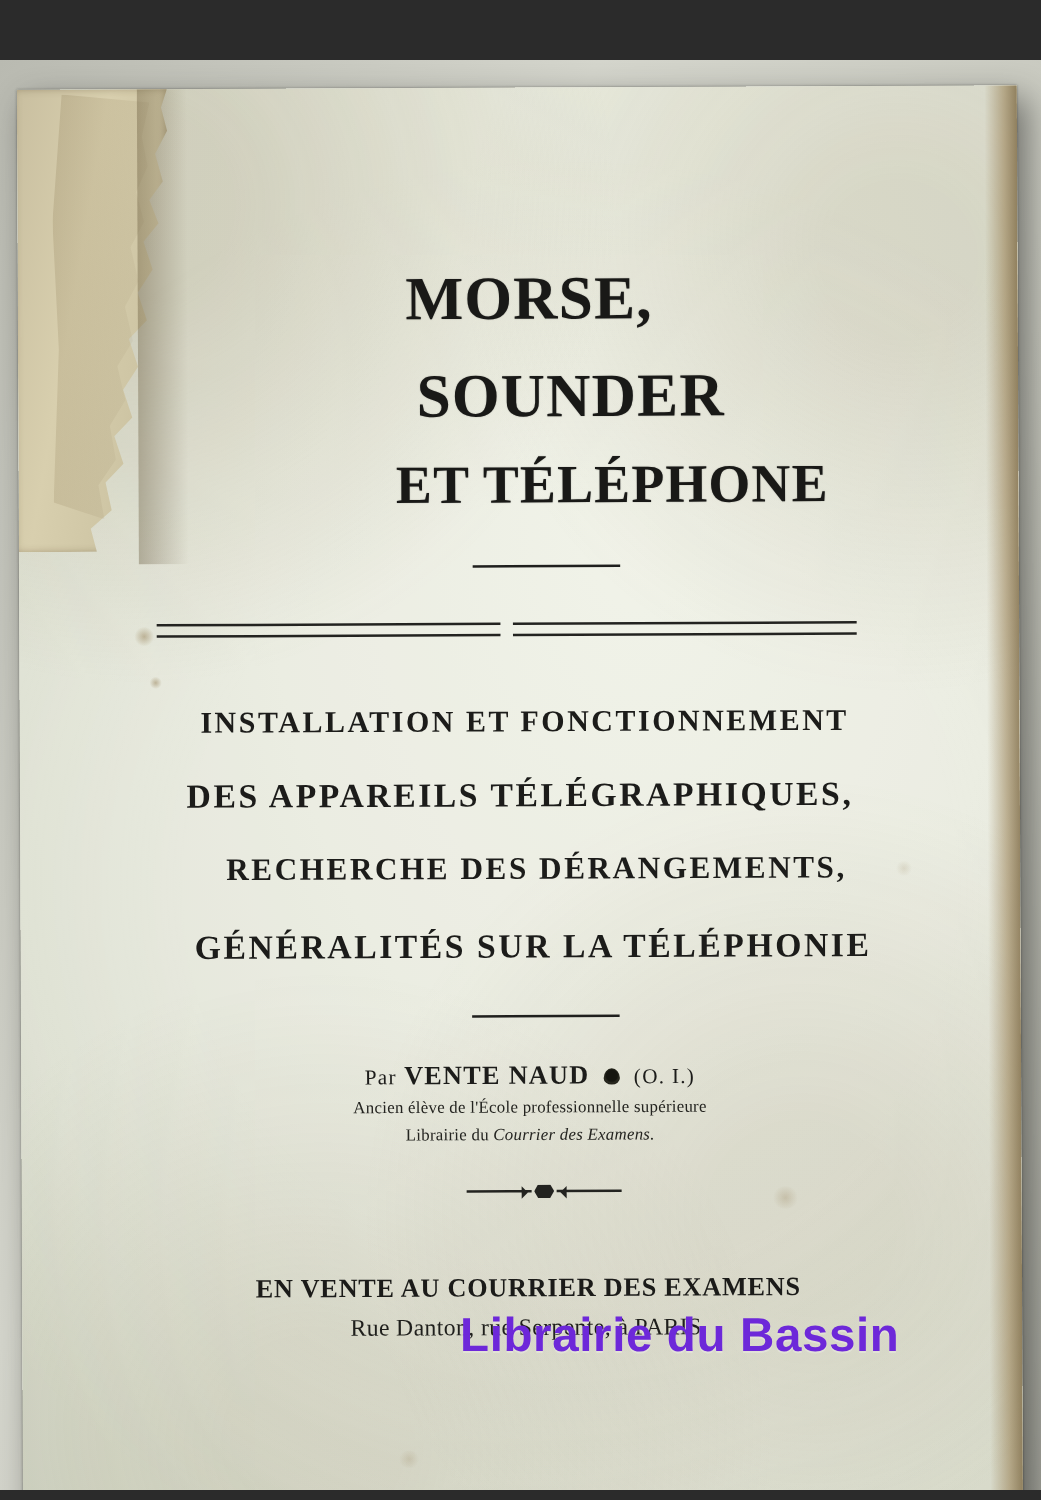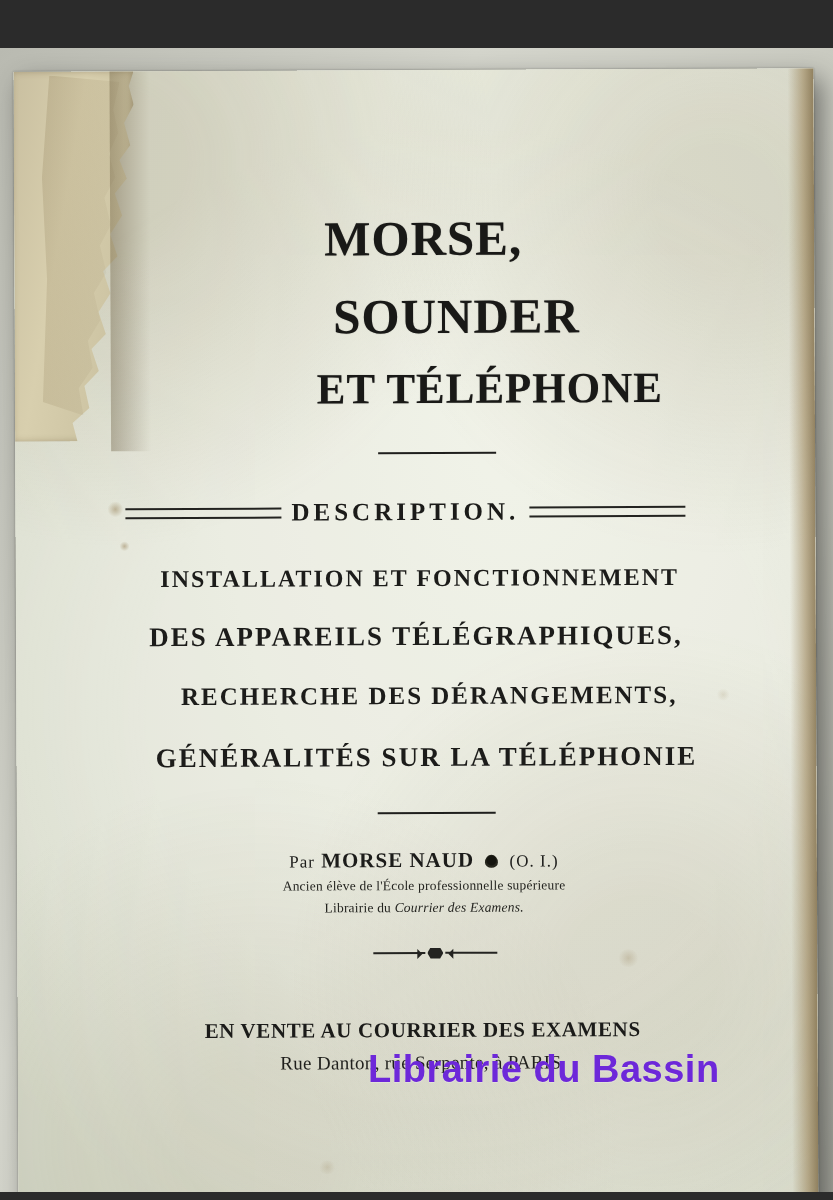--- a/index.html
+++ b/index.html
@@ -319,34 +319,33 @@
     <div class="content">
 
       <div class="title-line t1">MORSE,</div>
       <div class="title-line t2">SOUNDER</div>
       <div class="title-line t3">ET TÉLÉPHONE</div>
 
       <div class="rule-short"></div>
 
       <div class="desc-row">
         <div class="dbl-rule"></div>
-        <div class="desc-text">DESCRIPTION.</div>
         <div class="dbl-rule"></div>
       </div>
 
       <div class="sub s1">INSTALLATION ET FONCTIONNEMENT</div>
       <div class="sub s2">DES APPAREILS TÉLÉGRAPHIQUES,</div>
       <div class="sub s3">RECHERCHE DES DÉRANGEMENTS,</div>
       <div class="sub s4">GÉNÉRALITÉS SUR LA TÉLÉPHONIE</div>
 
       <div class="rule-short2"></div>
 
       <div class="author">
         <span class="small">Par</span>
-        <span>MORSE NAUD</span>
+        <span>VENTE NAUD</span>
         <span class="palm"></span>
         <span class="small">(O. I.)</span>
       </div>
       <div class="author-line2">Ancien élève de l'École professionnelle supérieure</div>
       <div class="author-line3">
         <span>Librairie du </span><i>Courrier des Examens.</i>
       </div>
 
       <div class="ornament">
         <span class="orn-left"></span>

